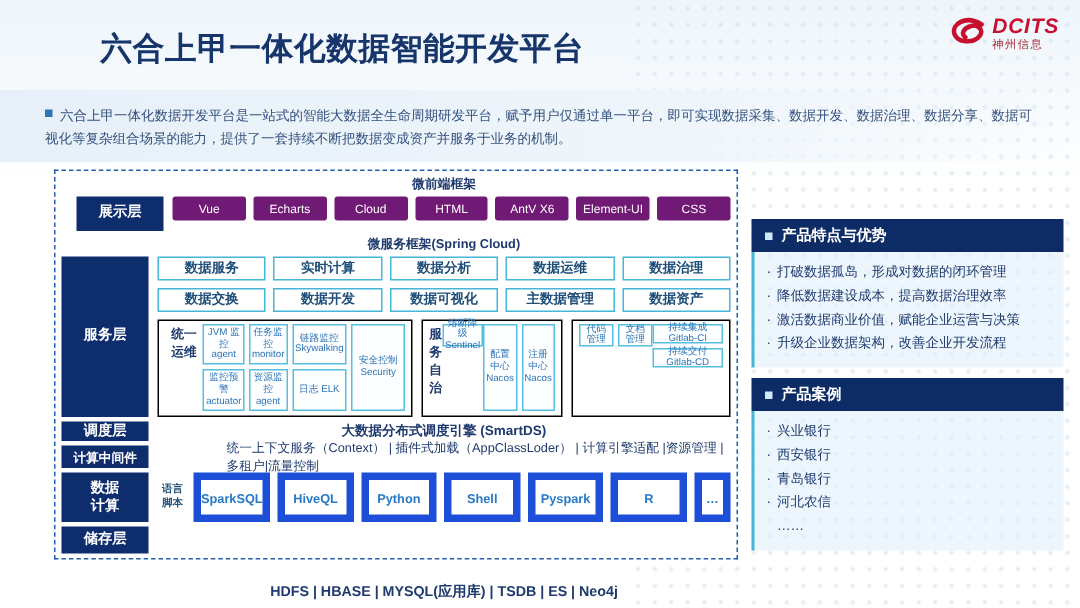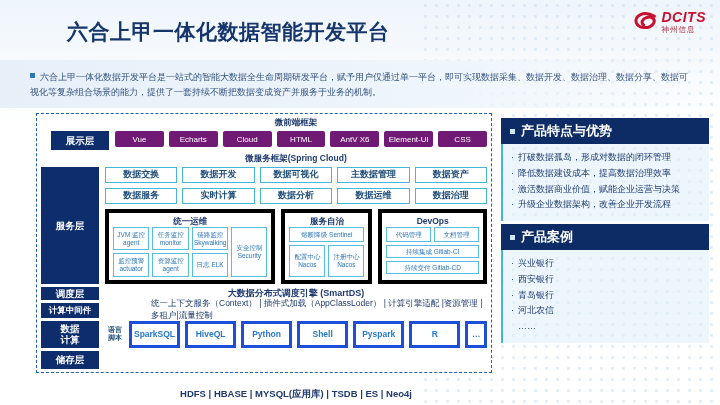--- a/index.html
+++ b/index.html
@@ -29,21 +29,21 @@
          font-size:9.5px; font-weight:bold; text-align:center; white-space:pre-line; line-height:1.25; }
   .content { flex:1; display:flex; align-items:stretch; }
   .pills { flex:1; display:flex; gap:5px; }
   .pill-cyan { flex:1; background:#701a75; color:#fff; font-size:8px; display:flex; align-items:center; justify-content:center;
                border-radius:2px; height:16px;text-align:right; }
   .svc-col { flex:1; display:flex; flex-direction:column; gap:5px; }
   .mod-row { display:flex; gap:5px; }
   .mod { flex:1; height:16px; background:#fff; border:1px solid #45b6d8; color:#1f4e79; font-size:9px; font-weight:600;
          display:flex; align-items:center; justify-content:center; }
   .subpanels { display:flex; gap:6px; flex:1; }
-  .subpanel { border:4px solid #000000; background:#fff; padding:2px 4px 3px; display:flex; flex-direction:column; }
+  .subpanel { border:1px solid #000000; background:#fff; padding:2px 4px 3px; display:flex; }
   .subpanel-title { text-align:center; font-size:8.5px; font-weight:bold; color:#1f3a6e; line-height:12px; }
   .sp-ops { flex:1.75; }
   .sp-auto { flex:0.85; }
   .sp-devops { flex:1.05; }
   .ops-body { display:flex; gap:3px; flex:1; }
   .ops-grid { flex:1; display:grid; grid-template-columns:repeat(3,1fr); grid-auto-rows:1fr; gap:3px; }
   .sbox { background:#fdfeff; border:1px solid #56bede; color:#2e75b6; font-size:6.5px; line-height:1.2; text-align:center;
           display:flex; align-items:center; justify-content:center; padding:1px; }
   .sec-box { width:36px; flex:0 0 36px; }
   .auto-wide { height:15px; margin-bottom:3px; }
@@ -51,29 +51,29 @@
   .auto-row .sbox { flex:1; }
   .devops-row { display:flex; gap:3px; height:15px; margin-bottom:3px; }
   .devops-row .sbox { flex:1; }
   .devops-wide { height:13px; margin-bottom:3px; }
   .rowtext { flex:1; display:flex; align-items:center; justify-content:center; font-size:9px; color:#1f3a6e; font-weight:600; }
   .calc-col { flex:1; display:flex; flex-direction:column; gap:4px; }
   .calc-row { display:flex; align-items:stretch; gap:4px; flex:1; }
   .calc-side { width:20px; flex:0 0 20px; font-size:7px; color:#1f4e79; font-weight:bold; white-space:pre-line;
                display:flex; align-items:center; justify-content:center; text-align:center; line-height:1.2; }
   .calc-pills { flex:1; display:flex; gap:5px; }
-  .pill-line { flex:1; background:#fff; border:3px solid #1d4ed8; color:#2878c8; font-size:8.5px; font-weight:600;
+  .pill-line { flex:1; background:#fff; border:5px solid #1d4ed8; color:#2878c8; font-size:8.5px; font-weight:600;
                display:flex; align-items:center; justify-content:center; }
   .langs .pill-line:last-child { flex:0.35; }
   .engines { padding-right:32px; }
   
   .panel { position:absolute; left:501px; width:208px; }
   .panel-features { top:118px; }
   .panel-cases { top:224px; }
-  .panel-header { background:#0d2b64; color:#fff; font-size:13px; font-weight:bold; padding:4px 9px; display:flex; align-items:center; gap:6px; }
+  .panel-header { background:#0d2b64; color:#fff; font-size:10px; font-weight:bold; padding:4px 9px; display:flex; align-items:center; gap:6px;margin-top:28px; }
   .panel-header .sq { display:inline-block; width:5px; height:5px; background:#cfe9f7; }
   .panel-body { background:rgba(222,238,249,.55); border-left:2px solid #45b6d8; padding:6px 8px 8px; }
   .panel-item { font-size:9px; color:#1f3a6e; line-height:1.75; display:flex; gap:4px; }
   .panel-item .dot { color:#1f3a6e; }
   .panel-cases .panel-item:last-child .dot { visibility:hidden; }
 </style>
 </head>
 <body>
 
 <div class="slide">
@@ -115,32 +115,32 @@
       </div>
     </div>
 
     <div class="center-label">微服务框架(Spring Cloud)</div>
 
     <div class="band" style="flex:1;">
       <div class="lbl">服务层</div>
       <div class="content">
         <div class="svc-col">
           <div class="mod-row">
+              <div class="mod">数据服务</div>
+              <div class="mod">实时计算</div>
+              <div class="mod">数据分析</div>
+              <div class="mod">数据运维</div>
+              <div class="mod">数据治理</div>
+            </div>
+          <div class="mod-row">
               <div class="mod">数据交换</div>
               <div class="mod">数据开发</div>
               <div class="mod">数据可视化</div>
               <div class="mod">主数据管理</div>
               <div class="mod">数据资产</div>
-            </div>
-          <div class="mod-row">
-              <div class="mod">数据服务</div>
-              <div class="mod">实时计算</div>
-              <div class="mod">数据分析</div>
-              <div class="mod">数据运维</div>
-              <div class="mod">数据治理</div>
             </div>
           <div class="subpanels">
             <div class="subpanel sp-ops">
               <div class="subpanel-title">统一运维</div>
               <div class="ops-body">
                 <div class="ops-grid">
                     <div class="sbox">JVM 监控 agent</div>
                     <div class="sbox">任务监控 monitor</div>
                     <div class="sbox">链路监控 Skywalking</div>
                     <div class="sbox">监控预警 actuator</div>
@@ -152,21 +152,20 @@
             </div>
             <div class="subpanel sp-auto">
               <div class="subpanel-title">服务自治</div>
               <div class="sbox auto-wide">熔断降级 Sentinel</div>
               <div class="auto-row">
                   <div class="sbox">配置中心 Nacos</div>
                   <div class="sbox">注册中心 Nacos</div>
                 </div>
             </div>
             <div class="subpanel sp-devops">
-              <div class="subpanel-title">DevOps</div>
               <div class="devops-row">
                   <div class="sbox">代码管理</div>
                   <div class="sbox">文档管理</div>
                 </div>
               <div>
                   <div class="sbox devops-wide">持续集成 Gitlab-CI</div>
                   <div class="sbox devops-wide">持续交付 Gitlab-CD</div>
                 </div>
             </div>
           </div>

